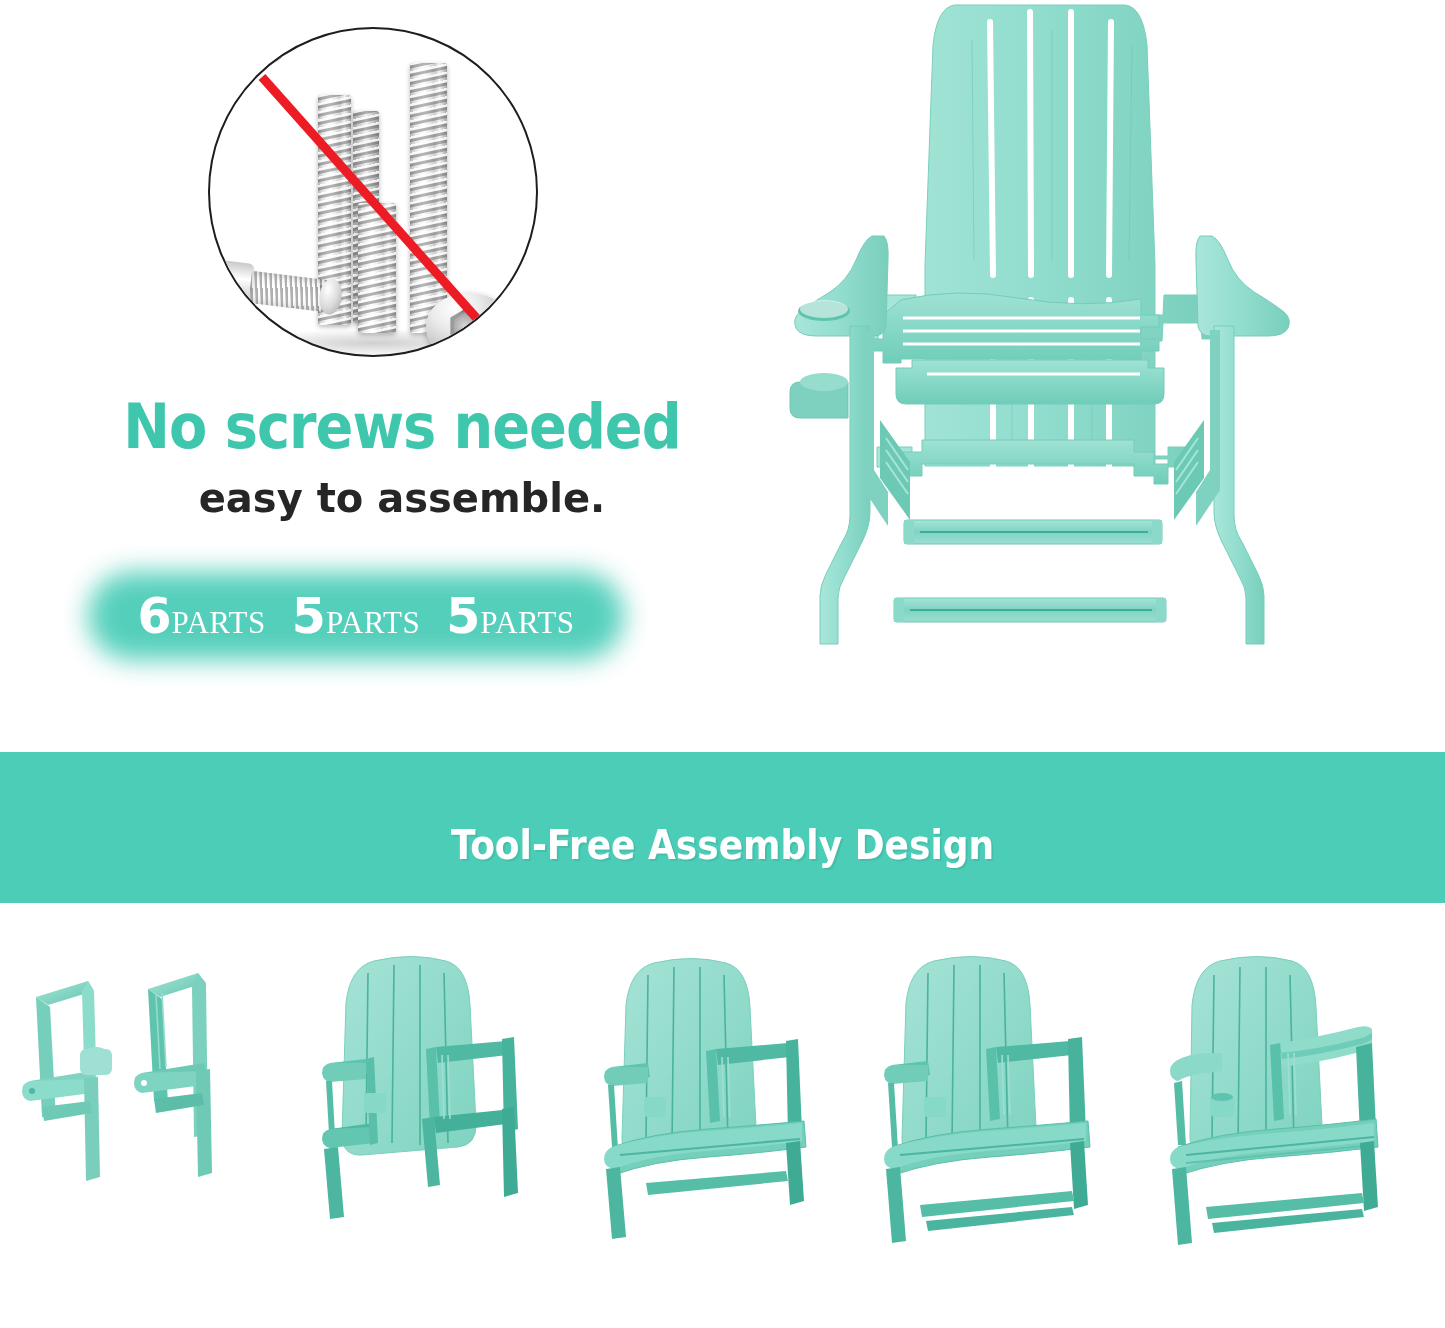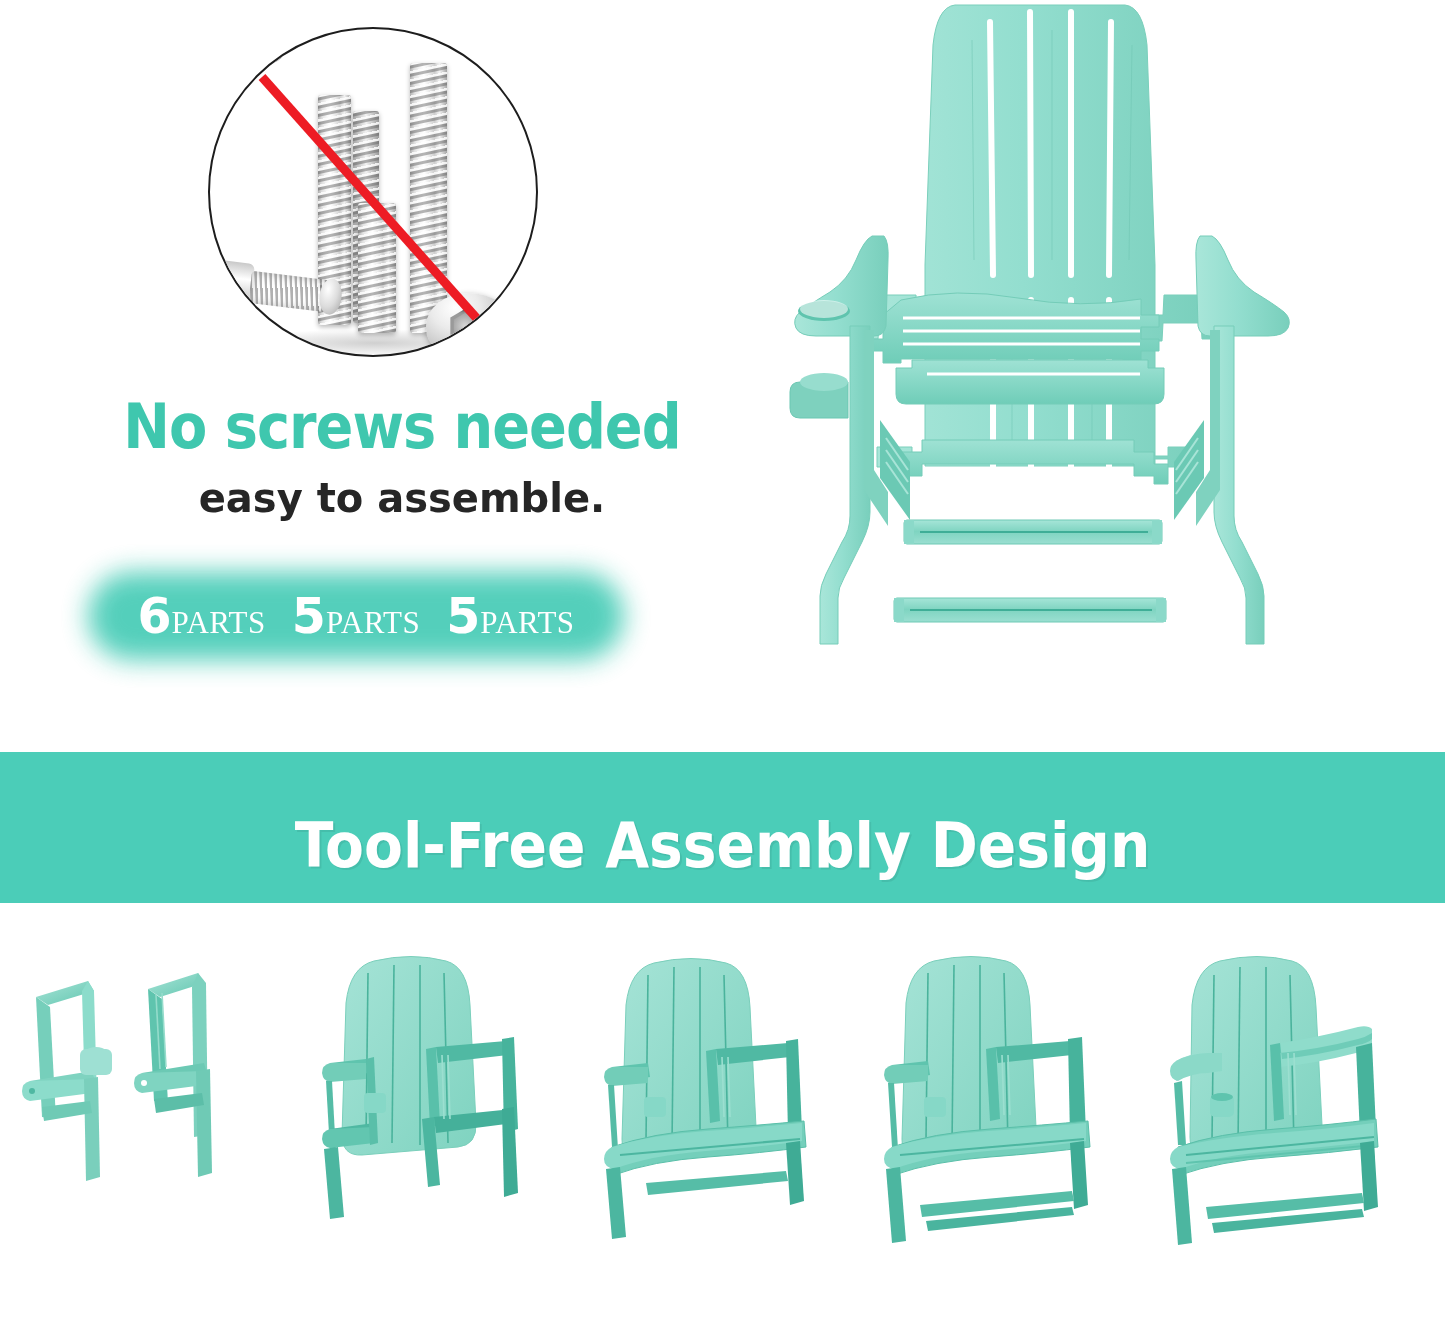--- a/index.html
+++ b/index.html
@@ -74,21 +74,21 @@
       font-weight:400;font-size:31px;line-height:1;letter-spacing:.5px;}
 
   
   #parts-diagram{position:absolute;left:762px;top:0px;width:560px;height:700px;}
 
   
   #banner{position:absolute;left:0;top:752px;width:1445px;height:151px;background:#4BCDB8;}
   #banner-title{position:absolute;left:0;top:0;width:1445px;height:186px;
       display:flex;align-items:center;justify-content:center;
       font-family:"DejaVu Sans Condensed","Liberation Sans Narrow","Liberation Sans",sans-serif;
-      font-weight:bold;font-size:63px;color:#fff;letter-spacing:0px;white-space:nowrap;
+      font-weight:bold;font-size:40px;color:#fff;letter-spacing:0px;white-space:nowrap;
       text-shadow:2px 2px 0 rgba(0,0,0,.07);}
 
   
   #steps-section{position:absolute;left:0;top:903px;width:1445px;height:425px;background:#fff;}
   .step-cell{position:absolute;top:48px;width:268px;height:300px;}
   .step-art{position:absolute;left:0;top:0;width:268px;height:300px;}
 </style>
 </head>
 <body>
 

